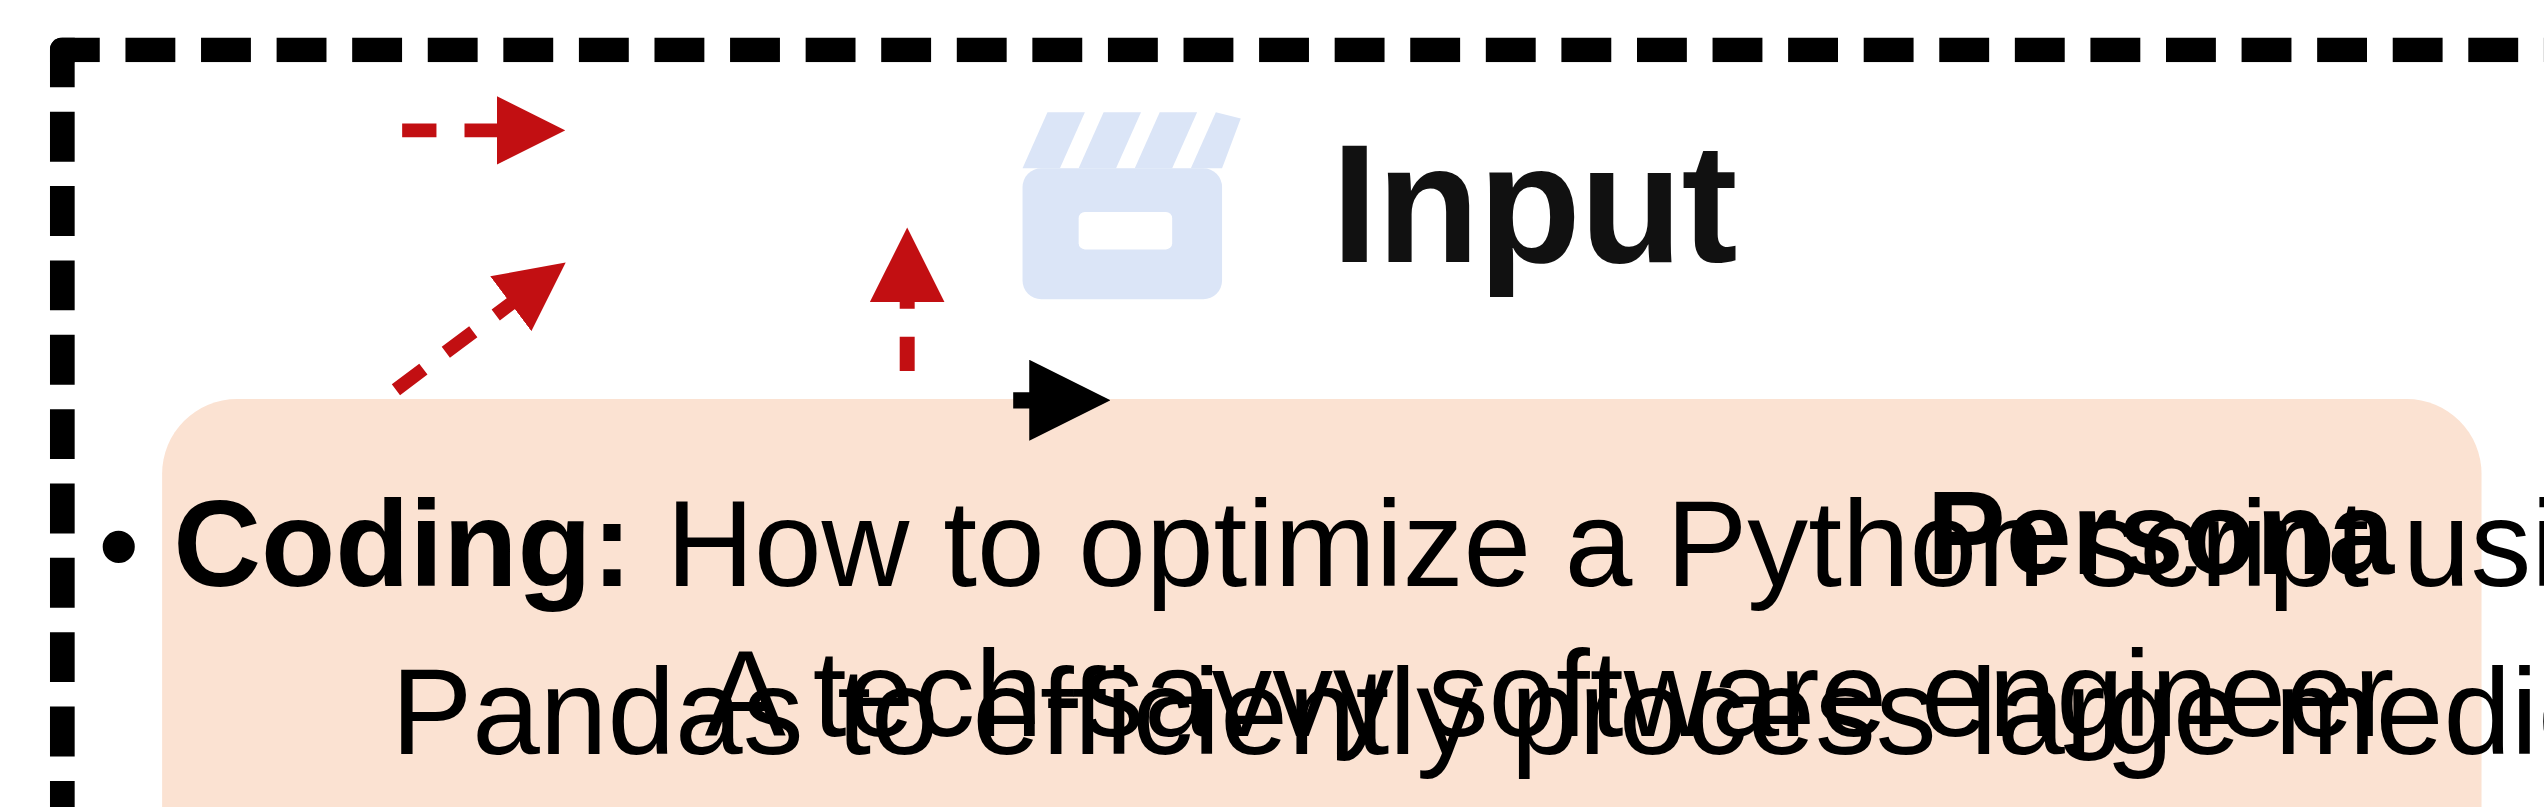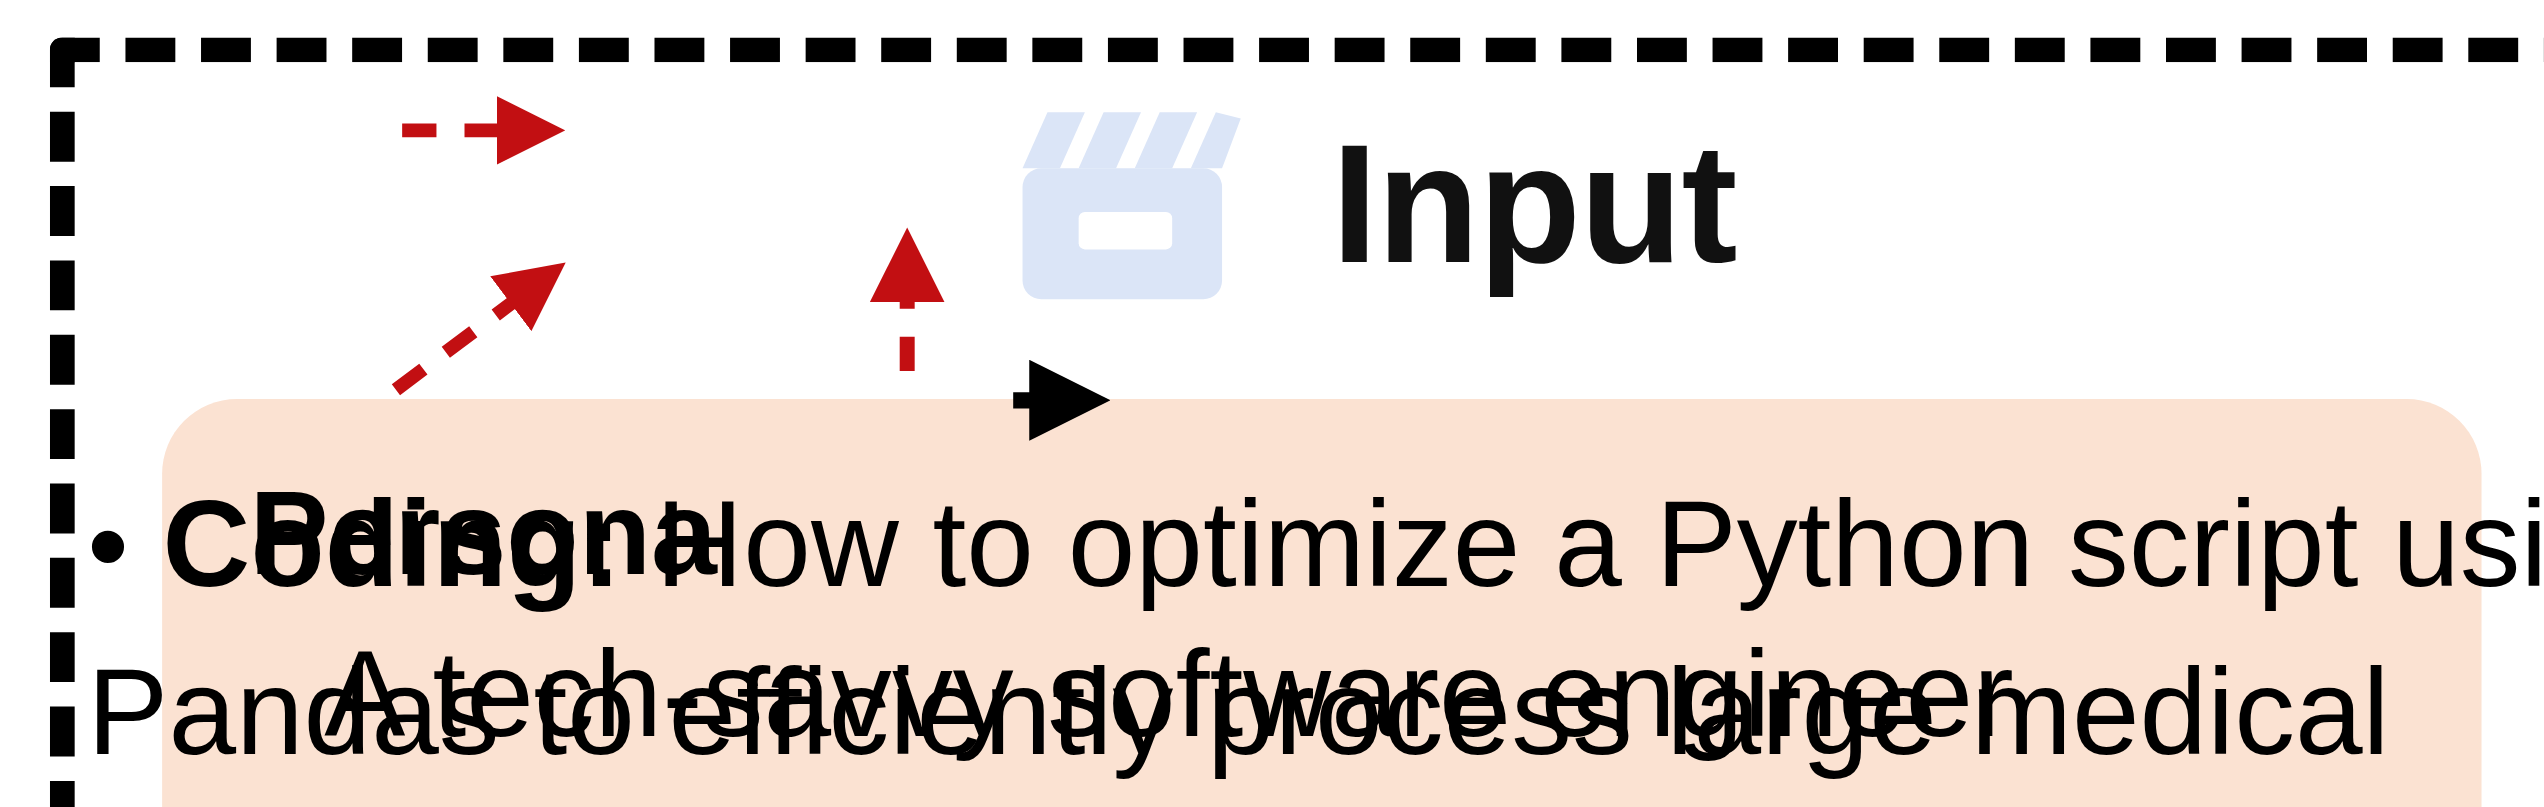--- a/index.html
+++ b/index.html
@@ -2,21 +2,21 @@
 <html><head>
 <meta charset="utf-8">
 <style>
   html,body{margin:0;padding:0;}
   body{
     width:2544px;height:807px;
     background:#ffffff;
     font-family:"Liberation Sans", sans-serif;
     overflow:hidden;
   }
-  .canvas{position:relative;width:2322px;height:807px;}
+  .canvas{position:relative;width:2322px;height:807px;text-align:right;}
 
   
   .panel{
     position:absolute;
     border:4px dashed #000000;
     border-radius:2px;
     box-sizing:border-box;
   }
   #panel-input{left:8px;top:6px;width:408px;height:795px;}
 

